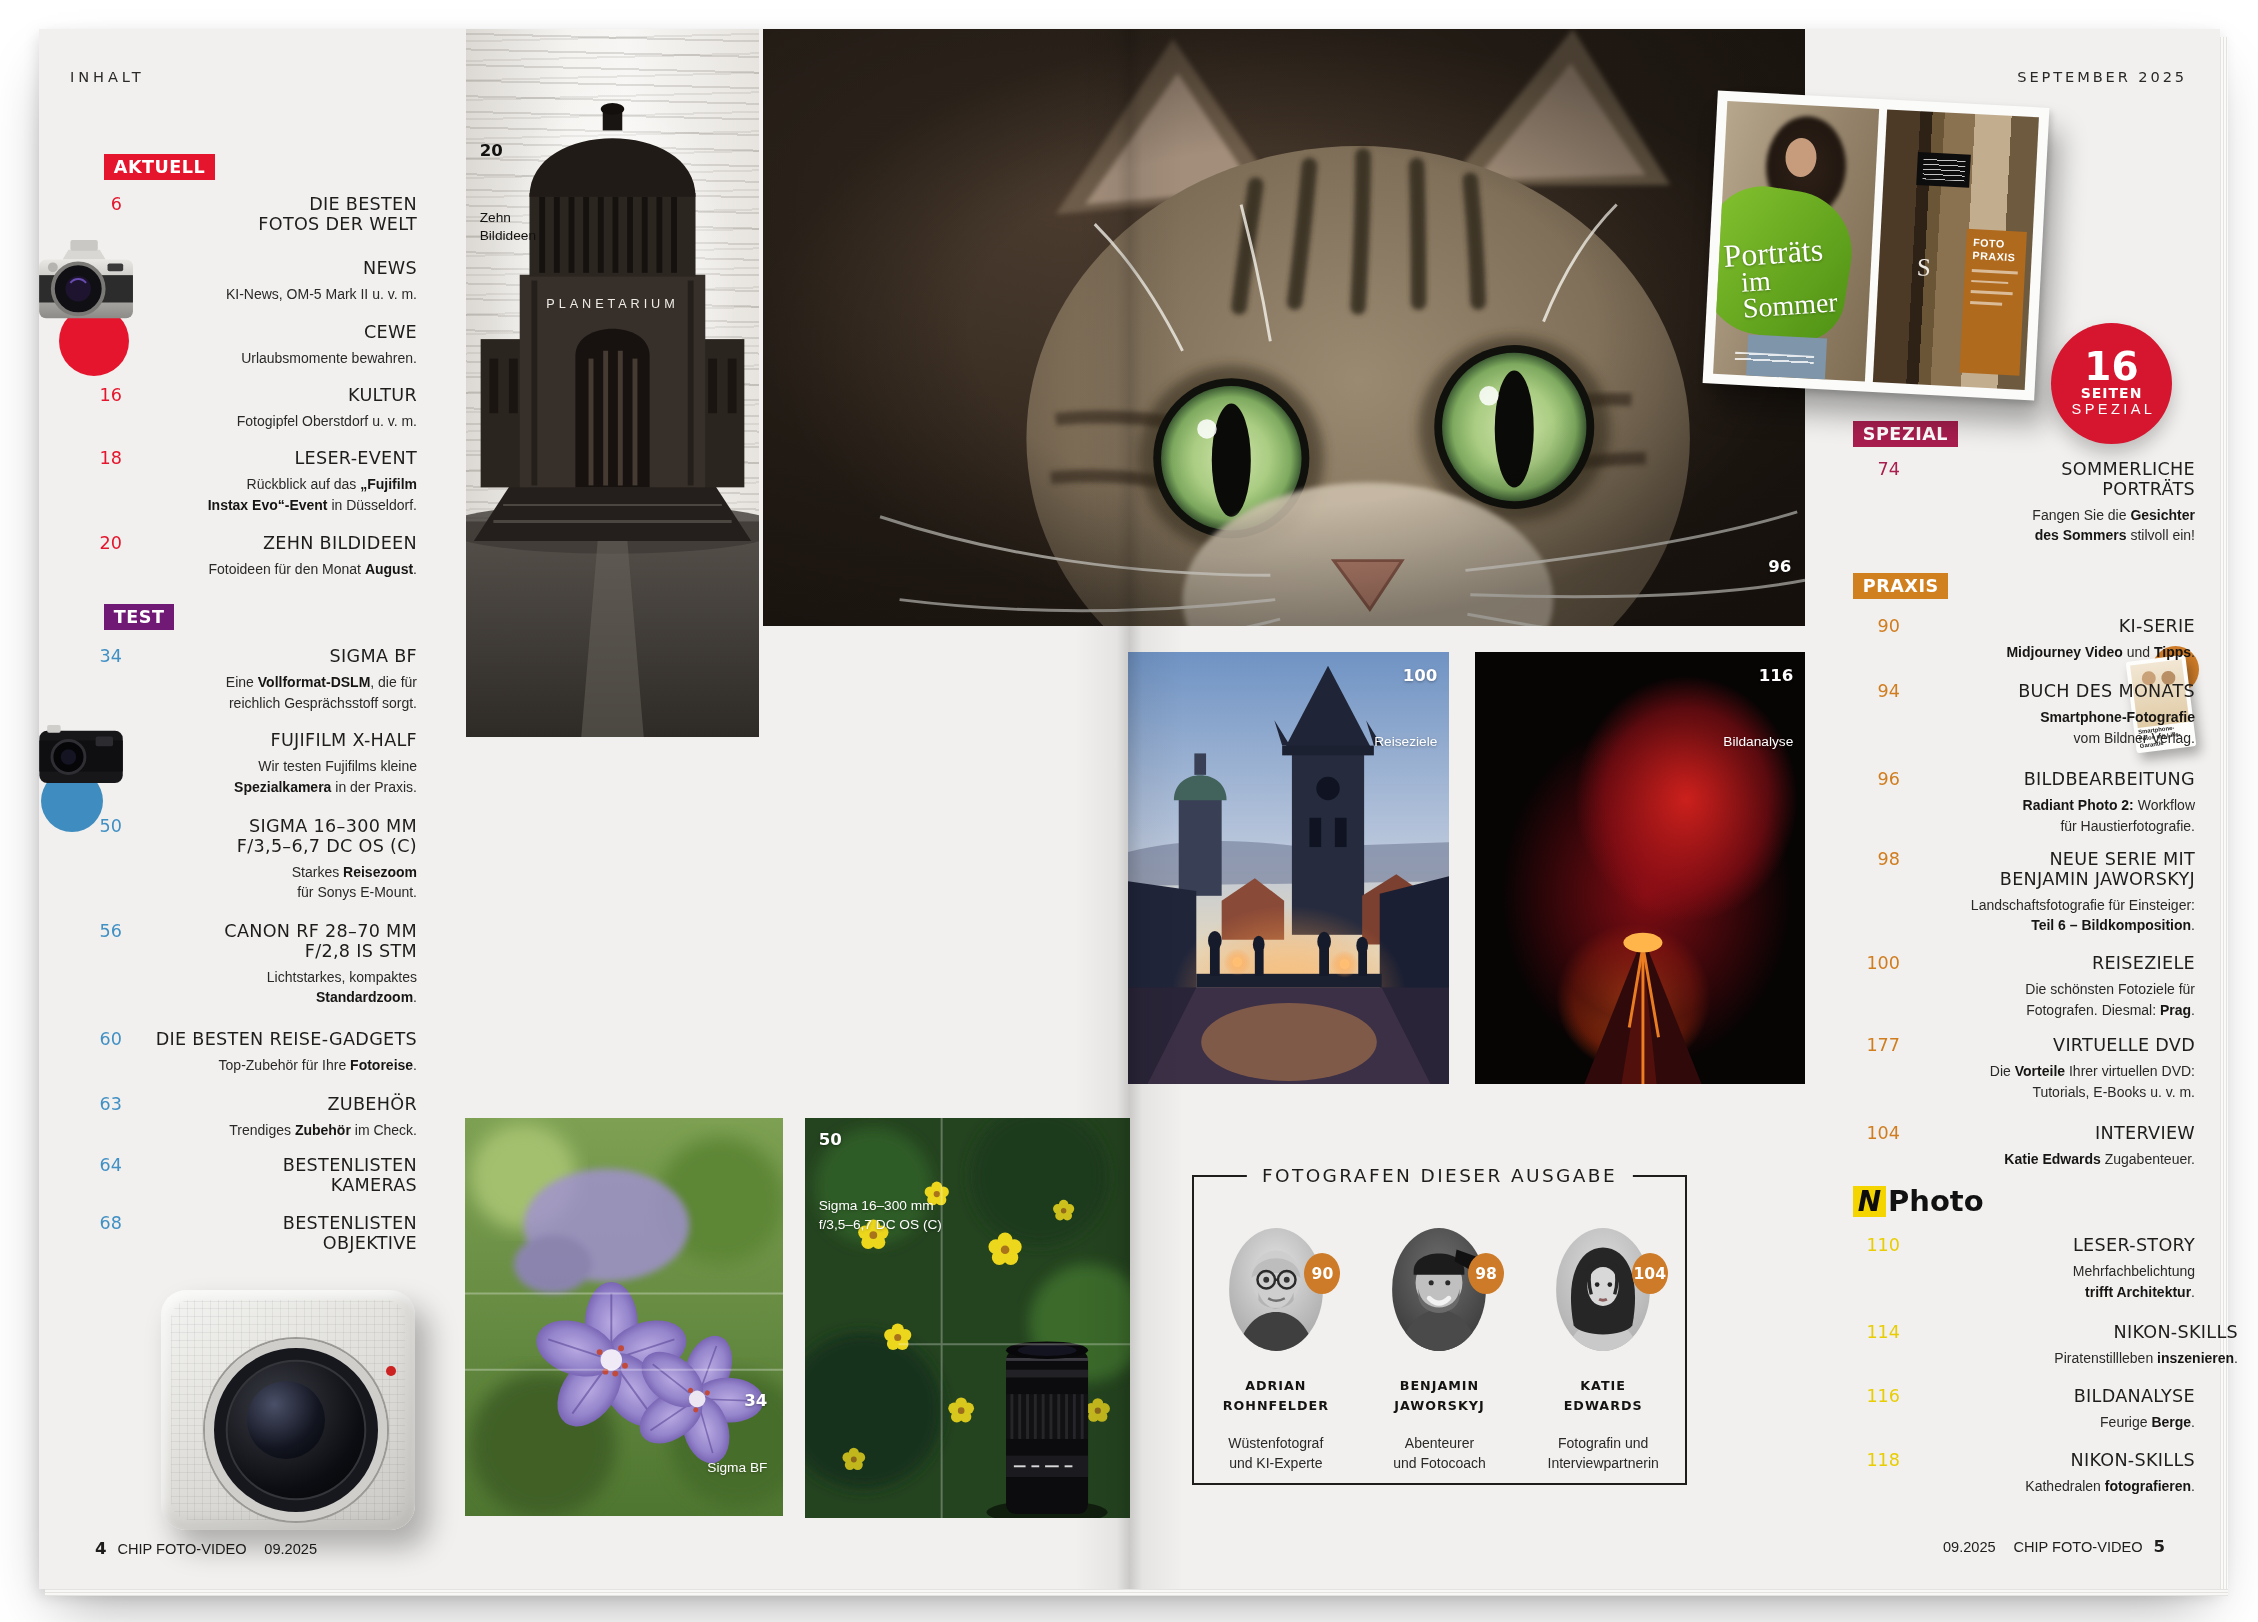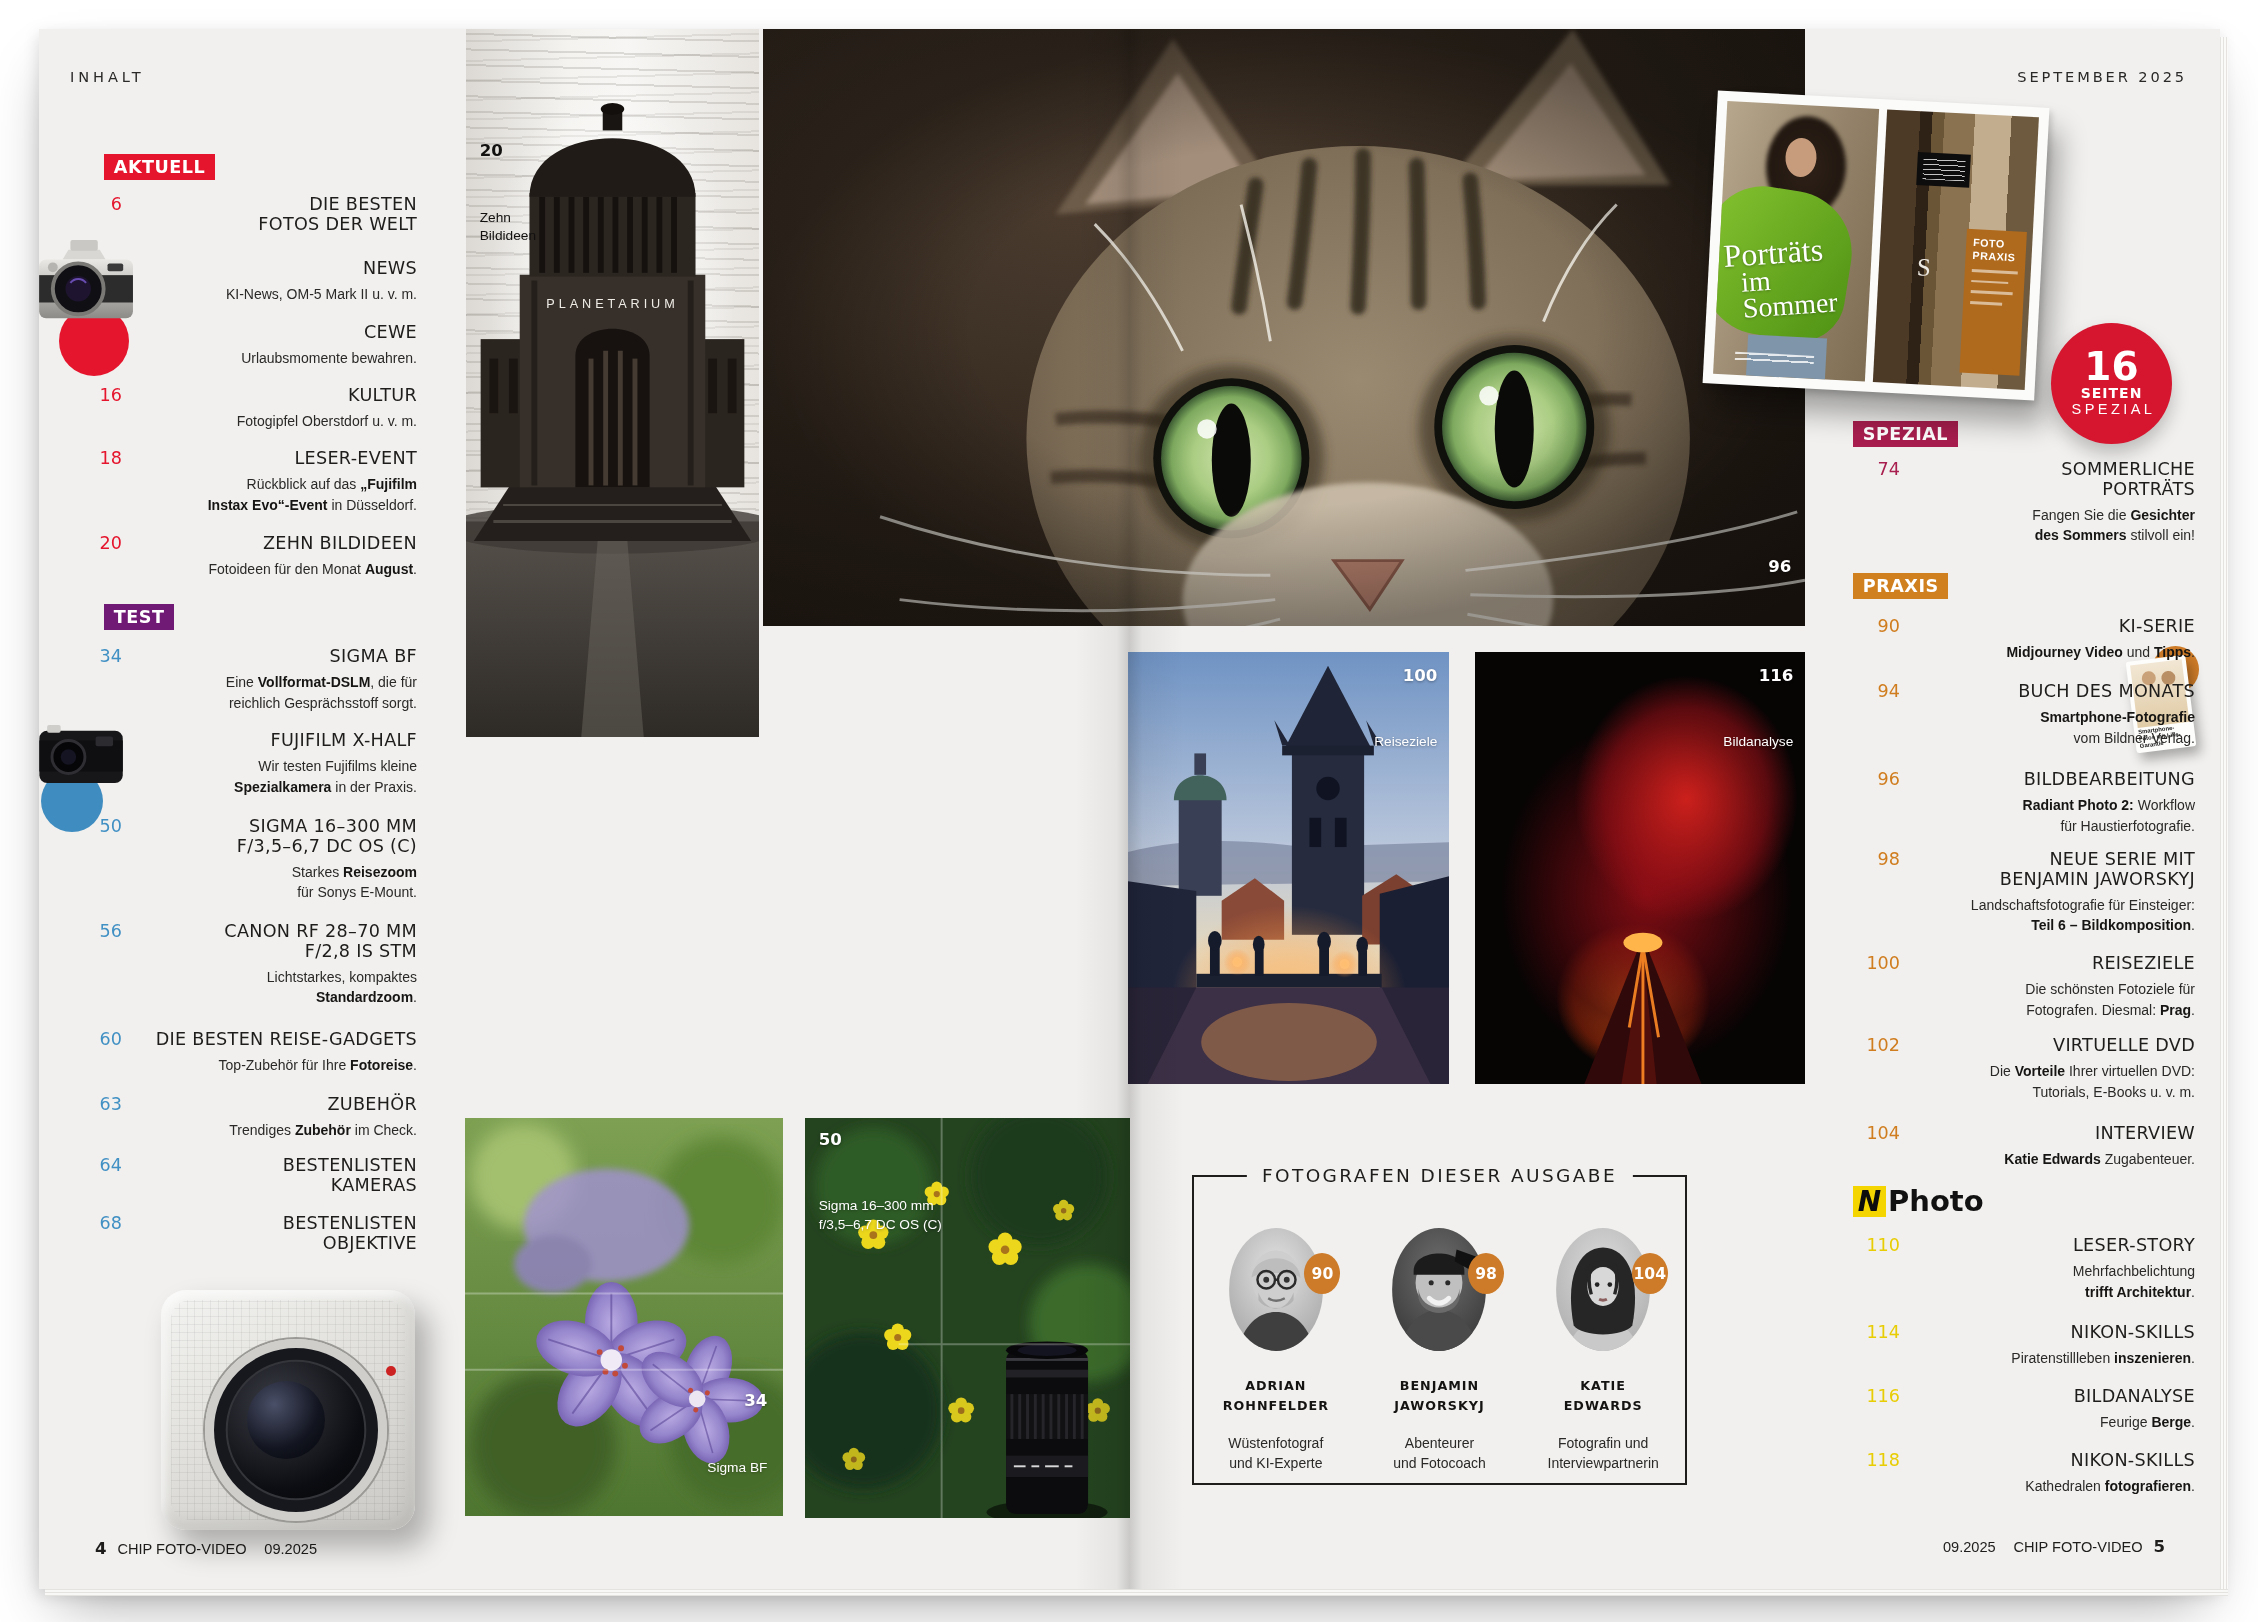--- a/index.html
+++ b/index.html
@@ -822,21 +822,21 @@
   </div>
   <div class="ti tir" style="left:1793px;top:925px;">
     <span class="num c-orange">100</span>
     <span class="tw">
           <span class="tt">REISEZIELE</span>
       <span class="td">Die schönsten Fotoziele für
 Fotografen. Diesmal: <b>Prag</b>.</span>
         </span>
   </div>
   <div class="ti tir" style="left:1793px;top:1007px;">
-    <span class="num c-orange">102</span>
+    <span class="num c-orange">177</span>
     <span class="tw">
           <span class="tt">VIRTUELLE DVD</span>
       <span class="td">Die <b>Vorteile</b> Ihrer virtuellen DVD:
 Tutorials, E-Books u. v. m.</span>
         </span>
   </div>
   <div class="ti tir" style="left:1793px;top:1095px;">
     <span class="num c-orange">104</span>
     <span class="tw">
           <span class="tt">INTERVIEW</span>
@@ -849,21 +849,21 @@
     <span class="np-t">Photo</span>
   </div>
   <div class="ti tir" style="left:1793px;top:1207px;">
     <span class="num c-yellow">110</span>
     <span class="tw">
           <span class="tt">LESER-STORY</span>
       <span class="td">Mehrfachbelichtung
 <b>trifft Architektur</b>.</span>
         </span>
   </div>
-  <div class="ti tir" style="left:1793px;top:1294px;">
+  <div class="ti tir" style="left:1793px;top:1294px;gap:43px;">
     <span class="num c-yellow">114</span>
     <span class="tw">
           <span class="tt">NIKON-SKILLS</span>
       <span class="td">Piratenstillleben <b>inszenieren</b>.</span>
         </span>
   </div>
   <div class="ti tir" style="left:1793px;top:1358px;">
     <span class="num c-yellow">116</span>
     <span class="tw">
           <span class="tt">BILDANALYSE</span>

